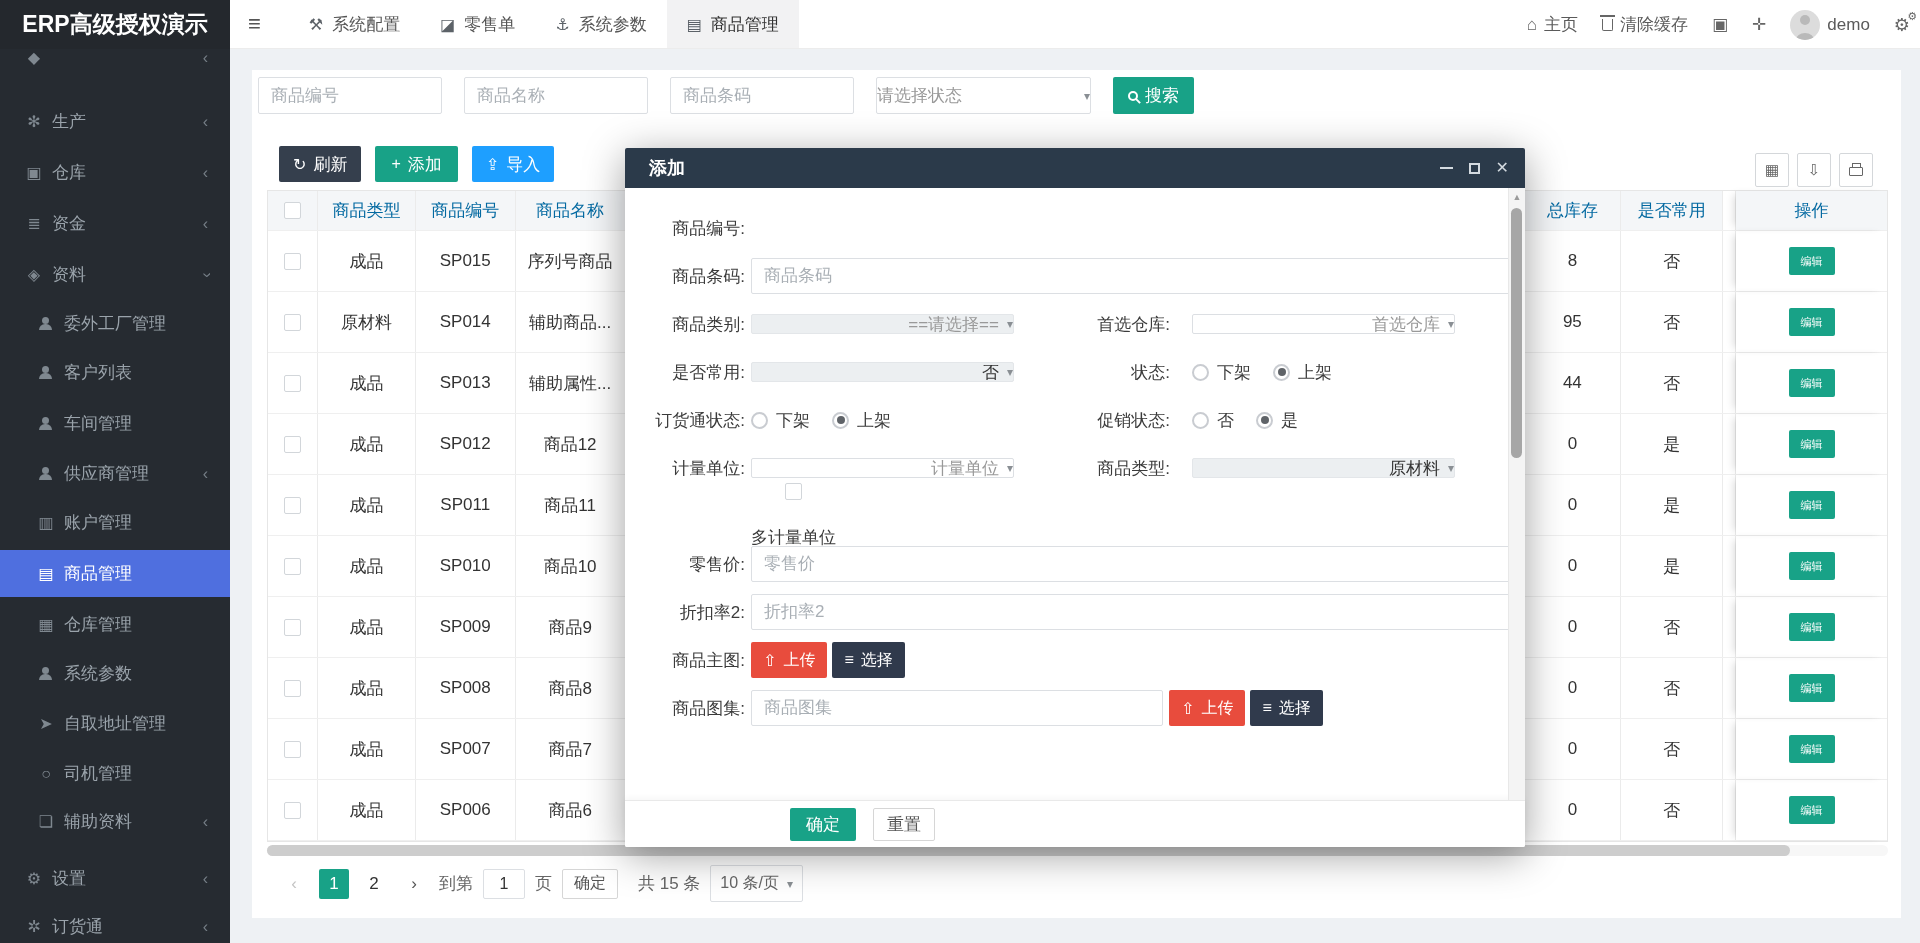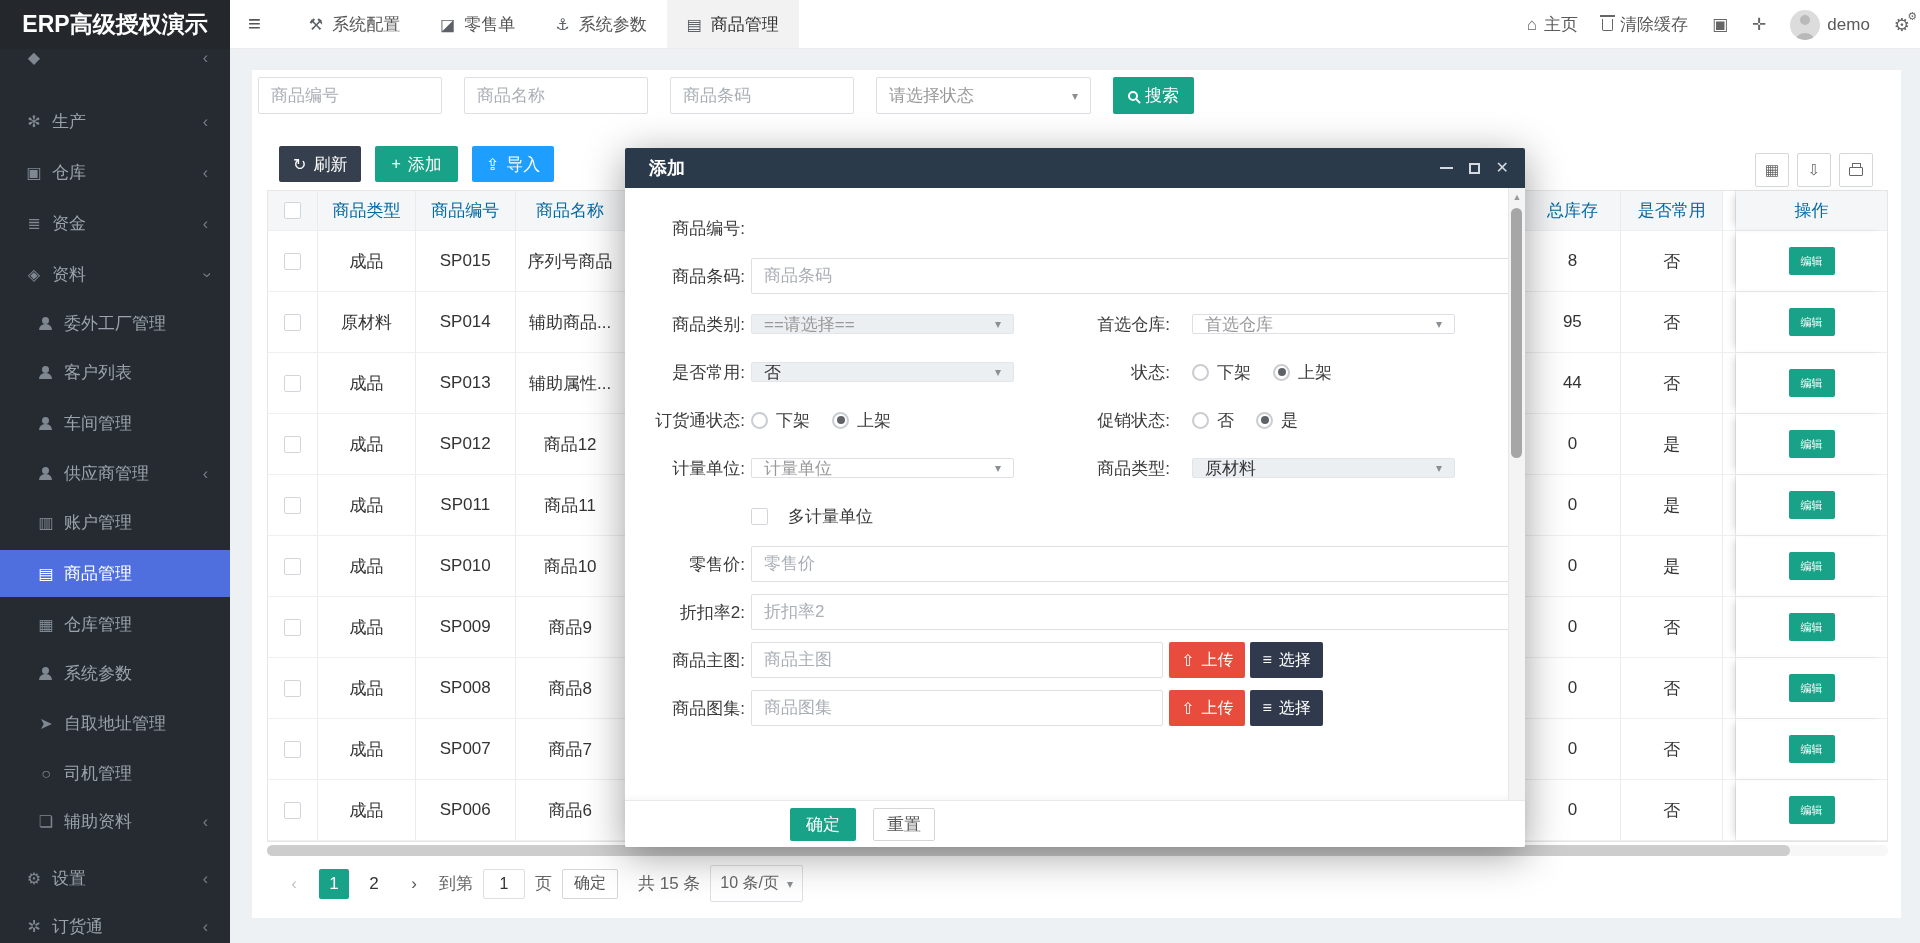--- a/index.html
+++ b/index.html
@@ -41,21 +41,21 @@
   .gears { position:relative; font-size:18px; color:#666; }
   .gears i { position:absolute; top:-4px; right:-7px; font-size:11px; font-style:normal; }
 
   
   .card { position:absolute; left:252px; top:70px; width:1649px; height:848px; background:#fff; z-index:1; }
 
   .search-row { position:absolute; left:6px; top:7px; display:flex; gap:22px; align-items:center; }
   .inp { height:37px; border:1px solid #dcdfe3; background:#fff; padding:0 12px; font-size:17px; color:#333; font-family:inherit; border-radius:2px; }
   .inp::placeholder { color:#a9afb5; }
   .w-inp { width:184px; }
-  .sel { height:37px; border:1px solid #dcdfe3; background:#fff; border-radius:2px; display:flex; align-items:center; justify-content:space-between; padding:0 12px; cursor:pointer; }
+  .sel { height:37px; border:1px solid #dcdfe3; background:#fff; border-radius:2px; display:flex; align-items:center; justify-content:space-between; padding:0 0; cursor:pointer; }
   .sel .ph { color:#999; }
   .sel .caret { color:#8a8f94; font-size:12px; margin-left:8px; }
   .sel.gray { background:#eceff1; border-color:#e3e6e9; }
   .btn { border:none; border-radius:2px; font-family:inherit; font-size:17px; cursor:pointer; display:inline-flex; align-items:center; justify-content:center; gap:7px; }
   .btn-search { height:37px; padding:0 15px; background:#18a287; color:#fff; }
   .ic-search { width:10px; height:10px; border:2px solid #fff; border-radius:50%; position:relative; display:inline-block; }
   .ic-search::after { content:''; position:absolute; width:2px; height:6px; background:#fff; right:-3px; bottom:-5px; transform:rotate(-45deg); }
 
   .toolbar { position:absolute; left:27px; top:76px; display:flex; gap:14px; }
   .btn-refresh { height:36px; padding:0 14px; background:#353f4d; color:#fff; }
@@ -103,26 +103,26 @@
   .win-min { width:13px; height:2px; background:#d4dae0; display:inline-block; cursor:pointer; }
   .win-max { width:11px; height:11px; border:2px solid #d4dae0; display:inline-block; cursor:pointer; }
   .win-close { color:#d4dae0; font-size:16px; cursor:pointer; line-height:1; }
   .m-body { position:relative; height:612px; overflow:hidden; padding-top:16px; background:#fff; }
   .m-row { display:flex; align-items:center; height:48px; padding-right:17px; }
   .m-label { width:120px; text-align:right; color:#3b3b3b; flex:none; }
   .m-field { width:263px; margin-left:6px; flex:none; }
   .m-label-r { width:156px; text-align:right; color:#3b3b3b; flex:none; }
   .m-field-r { width:263px; margin-left:22px; flex:none; }
   .m-inp { width:100%; height:36px; }
-  .m-sel { height:20px; }
+  .m-sel { height:20px;justify-content:flex-end; }
   .radios { display:flex; align-items:center; gap:22px; }
   .radio { display:inline-flex; align-items:center; gap:8px; cursor:pointer; color:#3b3b3b; }
   .rdot { width:17px; height:17px; border:2px solid #c9ccd1; border-radius:50%; background:#fff; position:relative; flex:none; }
   .radio.checked .rdot::after { content:''; position:absolute; left:2.5px; top:2.5px; width:8px; height:8px; border-radius:50%; background:#5f6368; }
-  .chk-row { margin-left:126px; display:flex; align-items:center; gap:20px; color:#3b3b3b; }
+  .chk-row { margin-left:126px; display:flex; align-items:center; gap:26px; color:#3b3b3b;flex-direction:column; }
   .section-label { width:120px; text-align:right; color:#3b3b3b; }
   .up-inp { width:412px; margin-left:6px; flex:none; }
   .btn-upload { height:36px; padding:0 12px; background:#e84c3d; color:#fff; margin-left:6px; font-size:16px; }
   .btn-choose { height:36px; padding:0 12px; background:#303a4c; color:#fff; margin-left:5px; font-size:16px; }
   .m-scroll { position:absolute; right:0; top:40px; width:17px; height:612px; background:#f4f4f4; border-left:1px solid #e8e8e8; z-index:2; }
   .m-scroll .arr { display:block; text-align:center; font-size:9px; color:#9a9a9a; margin-top:4px; }
   .m-scroll .sthumb { position:absolute; left:2px; top:20px; width:11px; height:250px; background:#a6a6a6; border-radius:6px; }
   .m-footer { position:relative; height:47px; border-top:1px solid #e9e9e9; box-shadow:0 -2px 6px rgba(0,0,0,0.04); display:flex; align-items:center; background:#fff; border-radius:0 0 2px 2px; }
   .btn-ok { height:33px; padding:0 16px; background:#18a287; color:#fff; margin-left:165px; }
   .btn-reset { height:33px; padding:0 13px; background:#fff; border:1px solid #d6d6d6; color:#555; margin-left:17px; }
@@ -602,21 +602,20 @@
         <input class="inp m-inp m-field" placeholder="零售价" style="">
 
       </div>
       <div class="m-row">
         <span class="m-label">折扣率2:</span>
         <input class="inp m-inp m-field" placeholder="折扣率2" style="">
 
       </div>
       <div class="m-row">
         <span class="m-label">商品主图:</span>
-        <input class="inp m-inp up-inp" placeholder="商品主图" style="">
         <button class="btn btn-upload">
           <span>⇧</span>
           <span>上传</span>
         </button>
         <button class="btn btn-choose">
           <span>≡</span>
           <span>选择</span>
         </button>
       </div>
       <div class="m-row">

